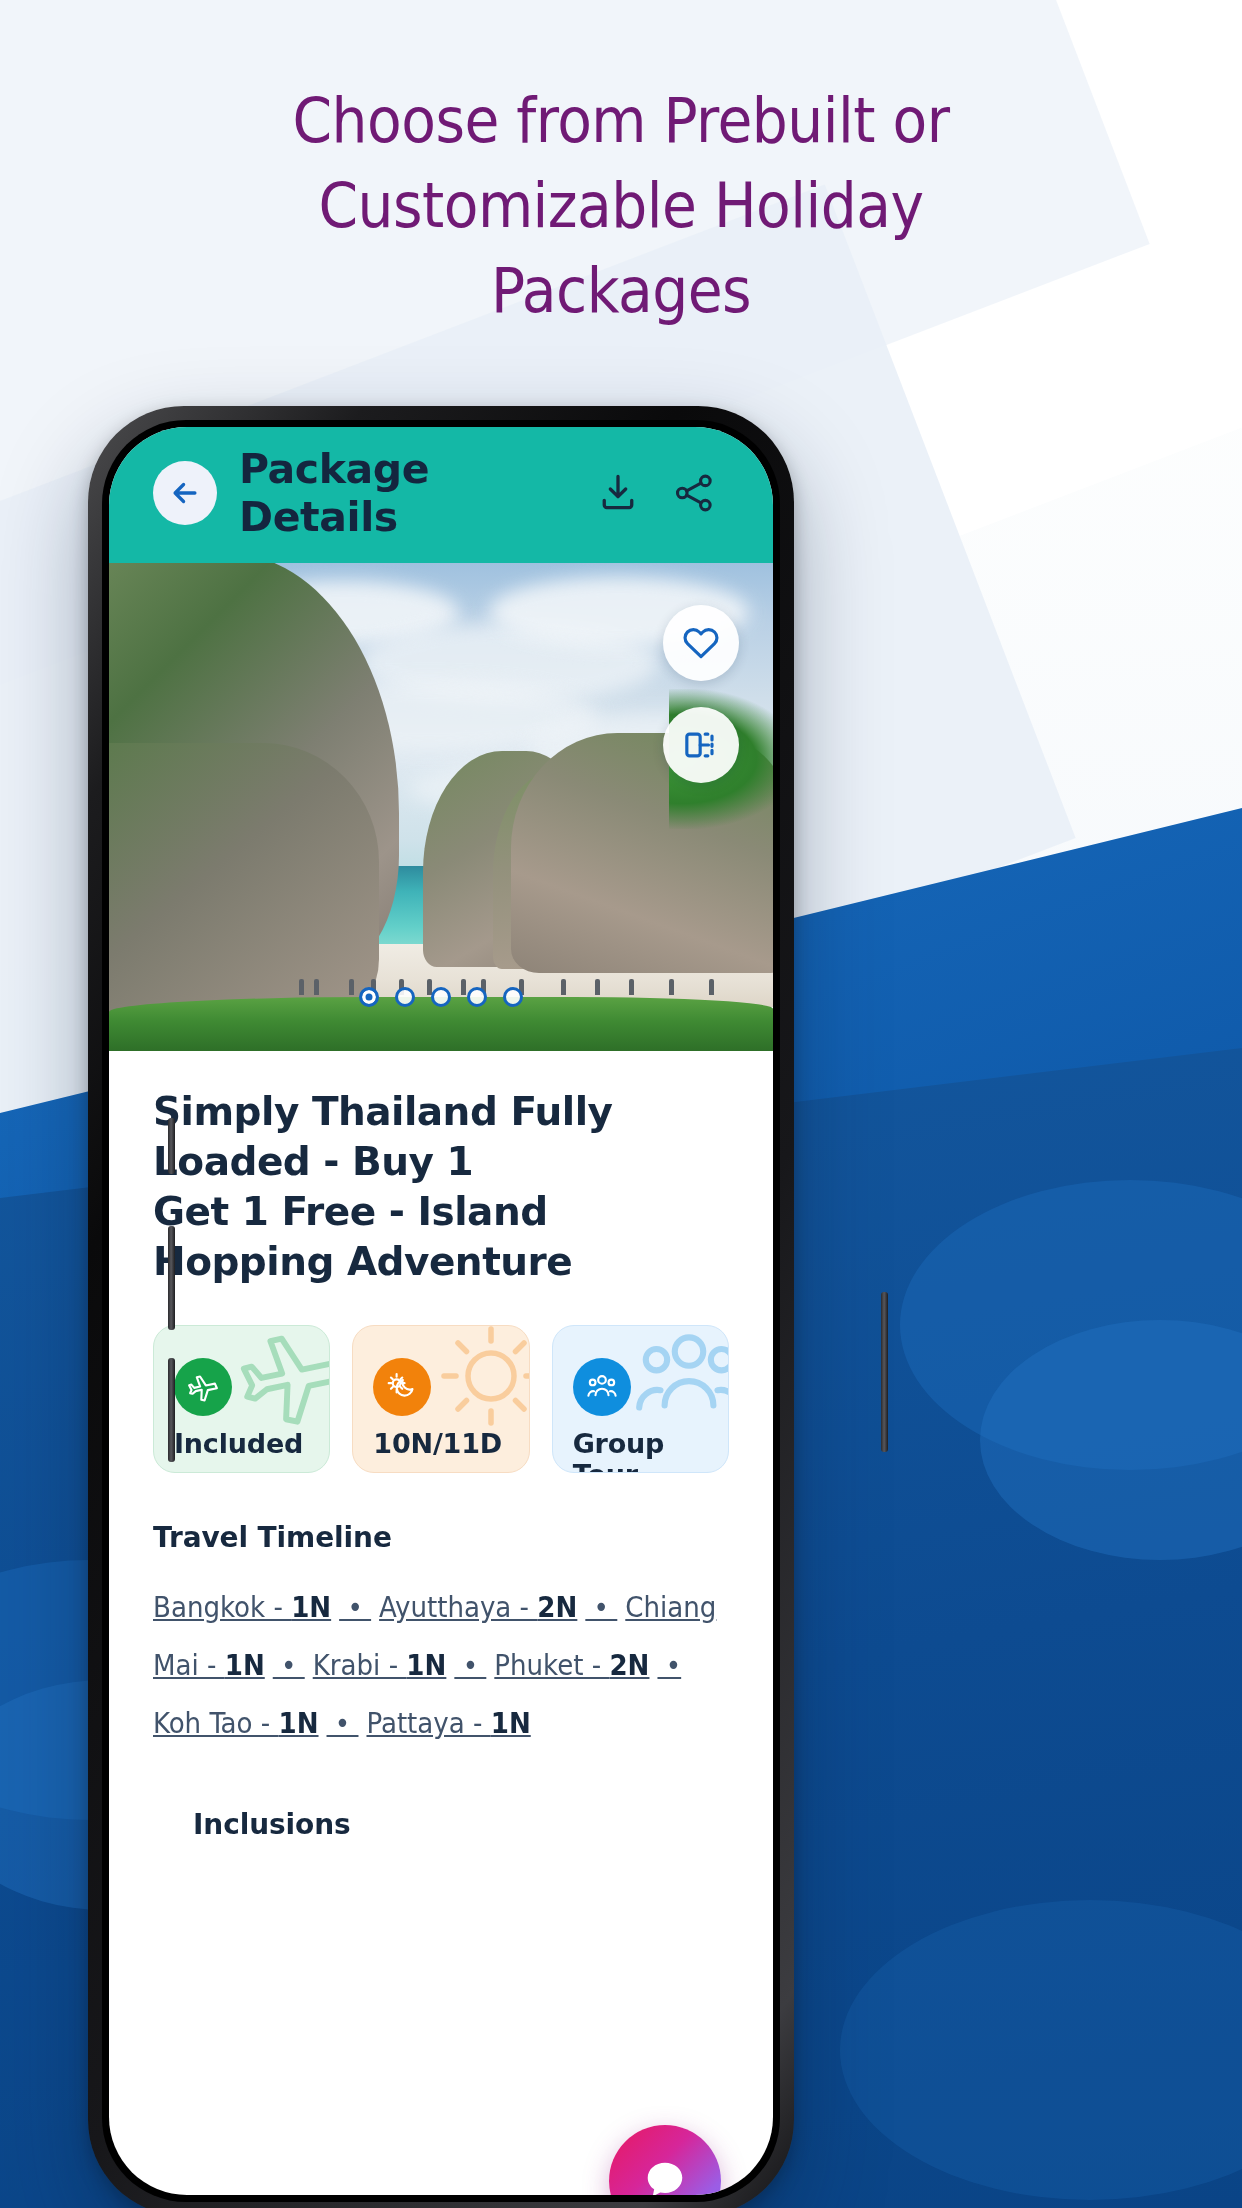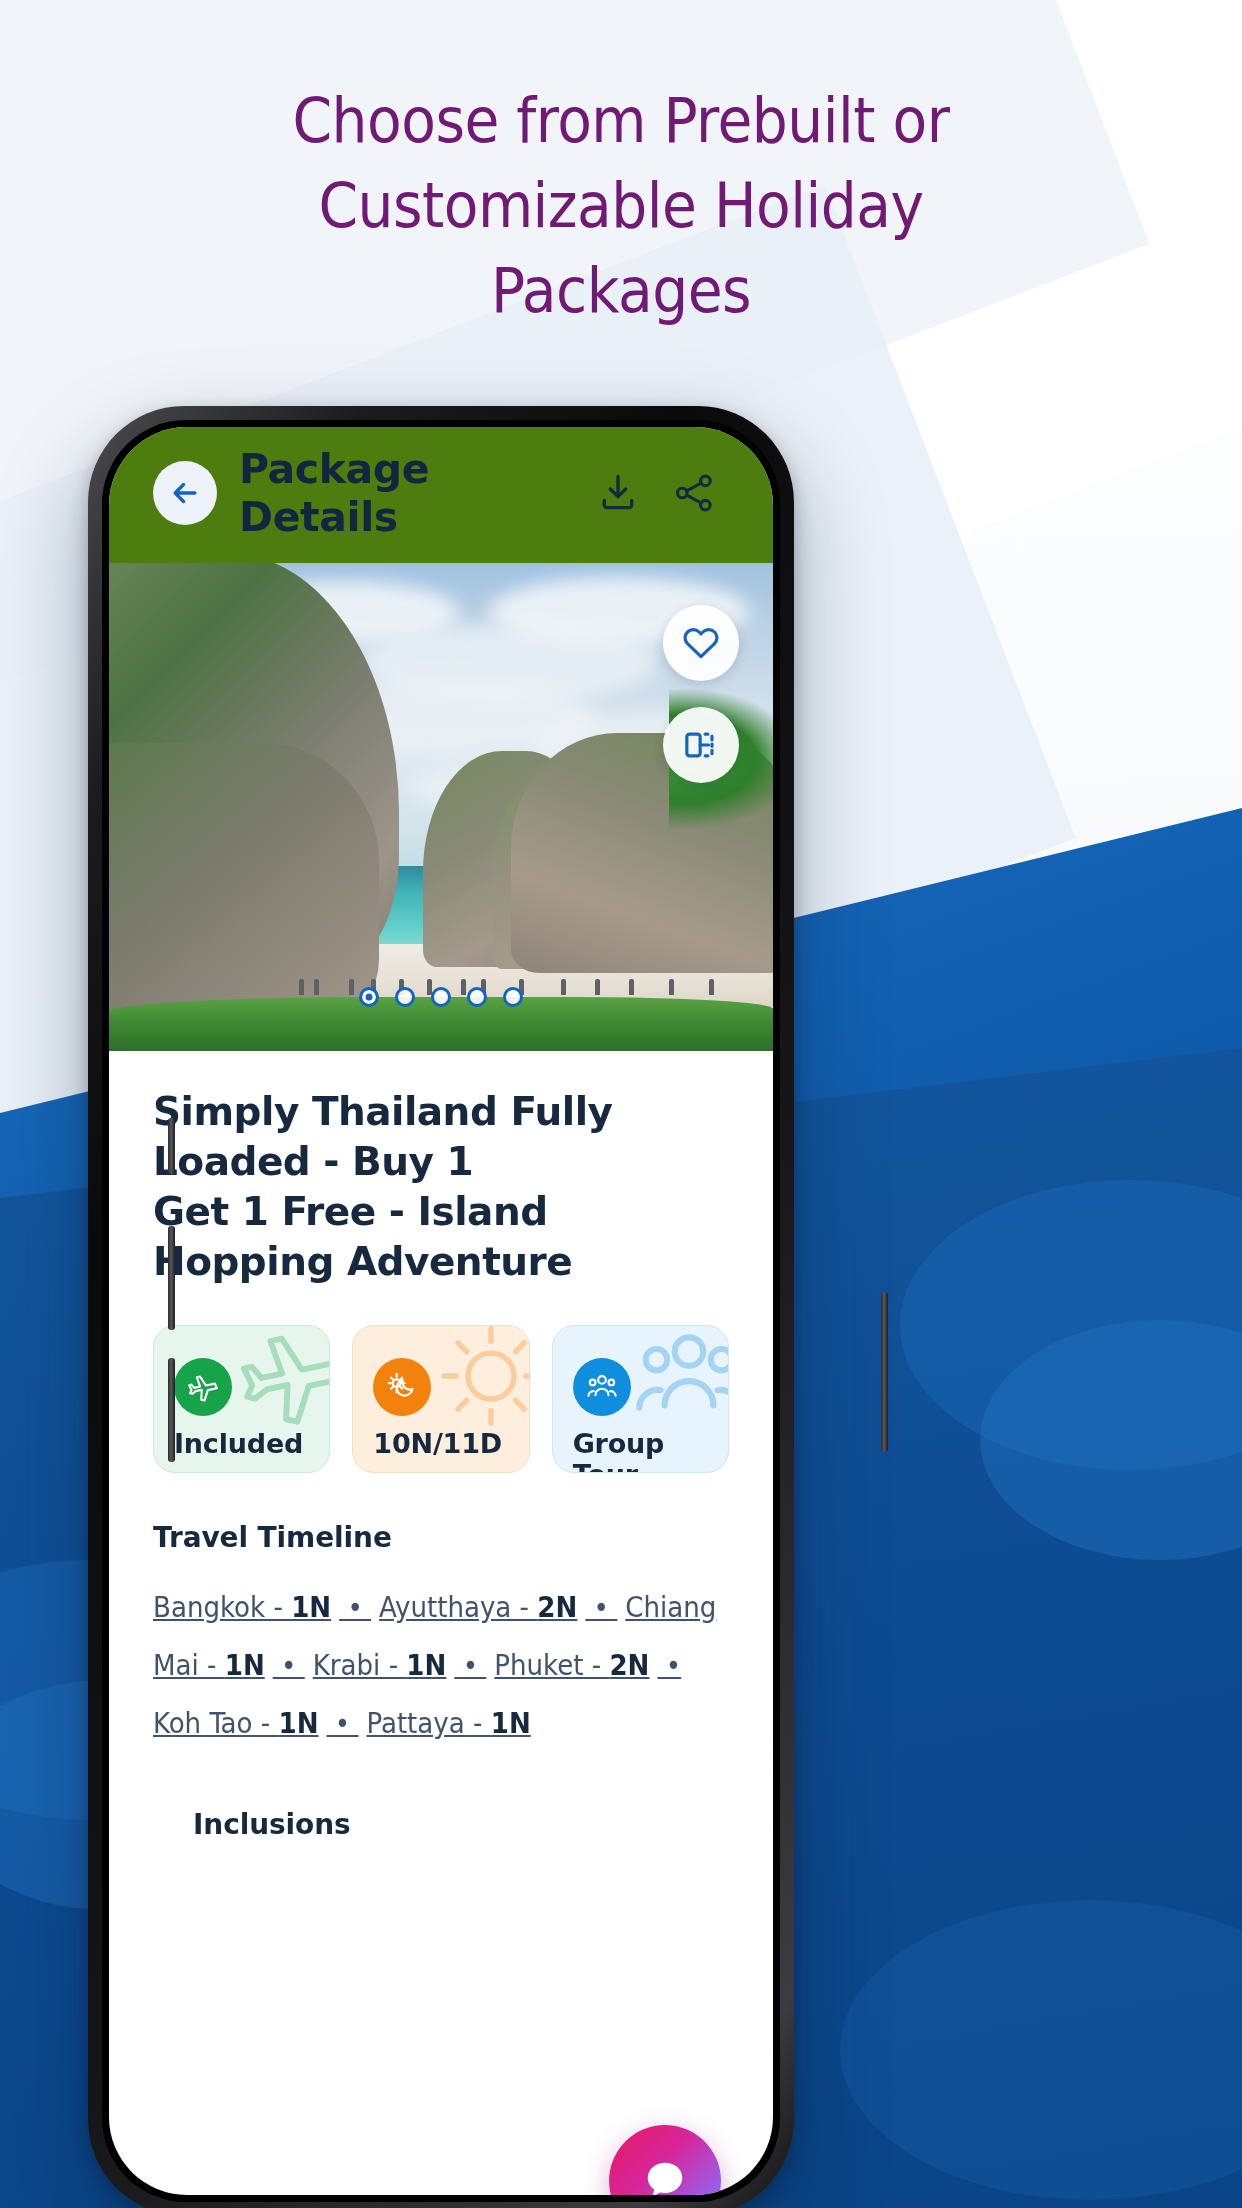--- a/index.html
+++ b/index.html
@@ -103,21 +103,21 @@
   .battery {
     width:41px; height:21px; border:2.5px solid #0b1220; border-radius:6px;
     position:relative; padding:2px;
   }
   .battery:after{content:"";position:absolute;right:-6px;top:6px;width:3px;height:8px;background:#0b1220;border-radius:0 2px 2px 0}
   .battery i{display:block;width:100%;height:100%;background:#0b1220;border-radius:3px}
 
   
   .appbar {
     display:flex; align-items:center; gap:22px; padding:18px 57px 22px 44px;
-    background:#4d7c0f;
+    background:#14b8a6;
   }
   .back-circle {
     width:64px; height:64px; border-radius:50%; background:#eef2fa;
     display:flex; align-items:center; justify-content:center; flex:0 0 auto;
   }
   .page-title {
     font-size:41px; font-weight:800; color:#14263f; letter-spacing:-.4px;
     font-family:"DejaVu Sans","Liberation Sans",sans-serif;
   }
   .appbar-actions { margin-left:auto; display:flex; align-items:center; gap:32px; }

